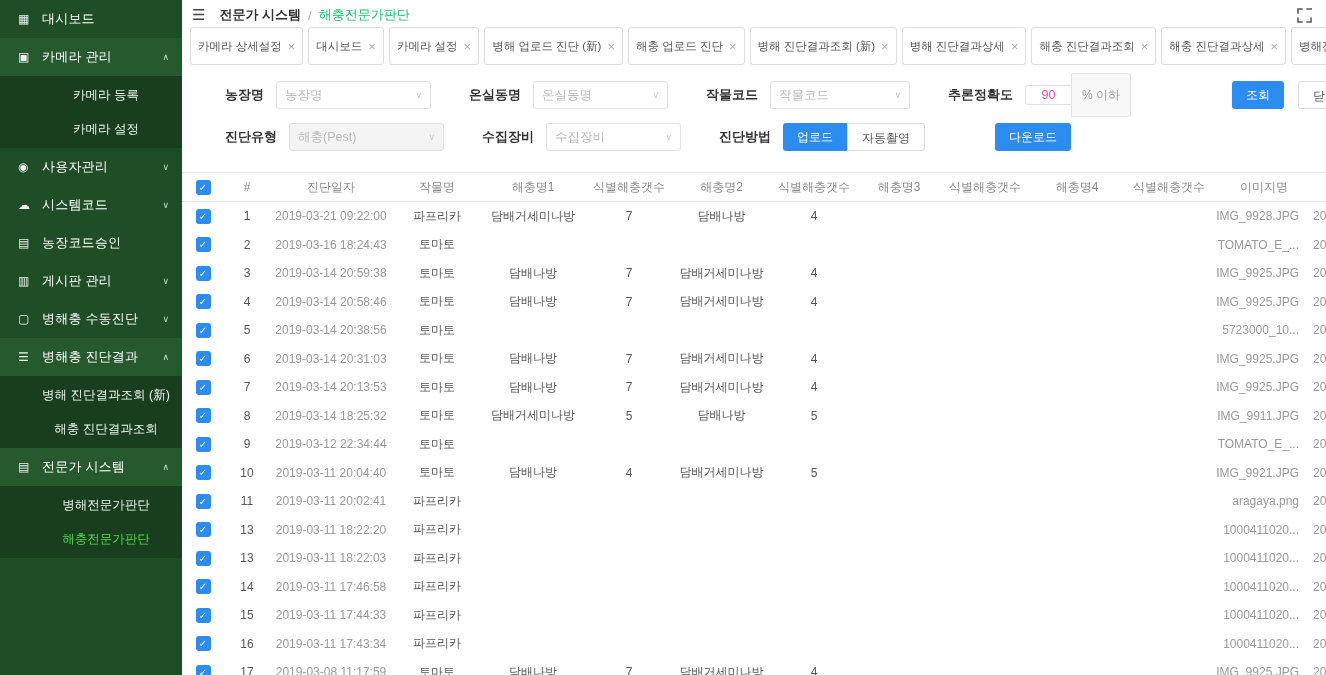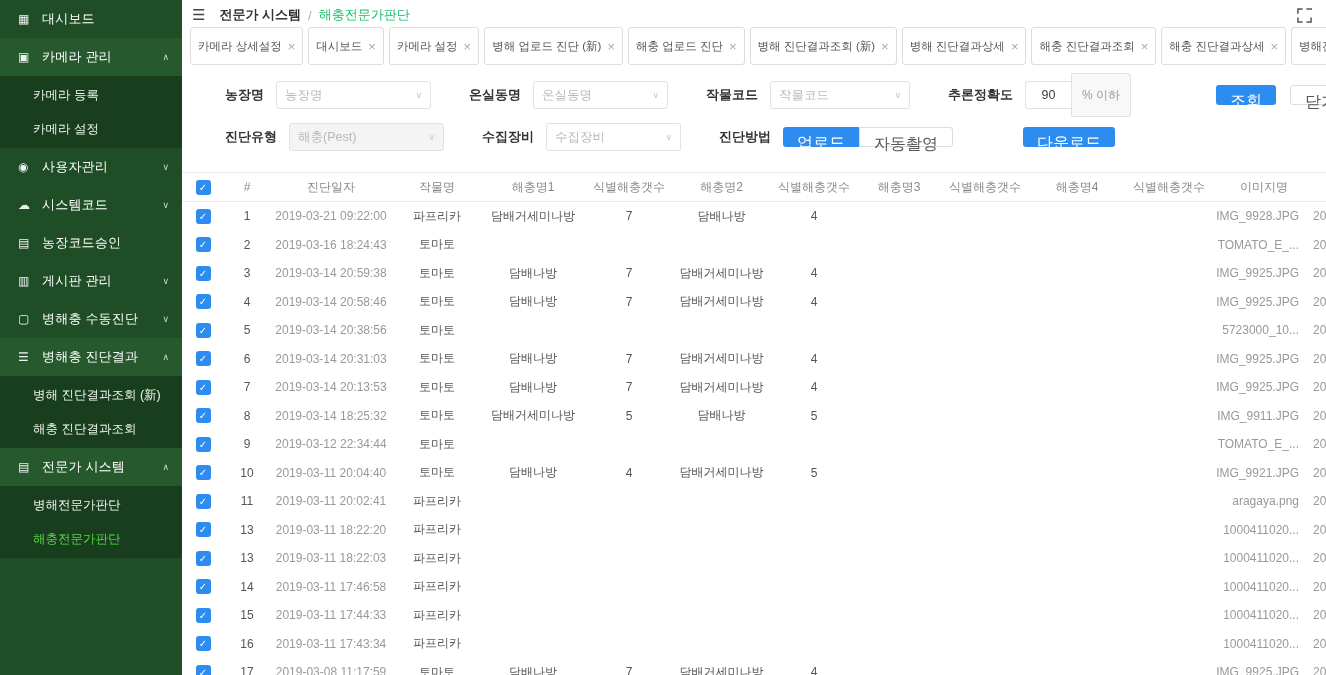--- a/index.html
+++ b/index.html
@@ -8,21 +8,21 @@
   .app { display:flex; width:1326px; height:675px; }
 
   
   .sidebar { width:182px; min-width:182px; height:675px; background:#1f4d26; color:#fff;
              overflow:hidden; font-size:13px; }
   .sb-item { display:flex; align-items:center; height:38px; padding:0 13px 0 18px; cursor:pointer; }
   .sb-item.expanded { background:#265a2e; }
   .sb-ico { width:24px; font-size:12px; opacity:.92; }
   .sb-label { flex:1; letter-spacing:.2px; }
   .sb-chev { font-size:9px; opacity:.75; }
-  .sb-sub { background:#183e1e; padding:2px 3px; }
+  .sb-sub { background:#183e1e; padding:2px 3px;text-align:center; }
   .sb-sub-item { height:34px; line-height:34px; padding-left:30px; color:#eef4ee;
                  font-size:12.5px; cursor:pointer; }
   .sb-sub-item.active { color:#52d943; }
 
   
   .main { flex:1; min-width:0; display:flex; flex-direction:column; background:#fff; }
 
   .topbar { height:30px; display:flex; align-items:center; padding:0 14px 0 10px; }
   .hamburger { font-size:15px; color:#444; margin-right:14px; cursor:pointer; }
   .bc-root { font-weight:bold; color:#333; font-size:13px; }
@@ -40,27 +40,27 @@
   .filters { padding:16px 0 8px 43px; }
   .f-row { display:flex; align-items:center; height:30px; margin-bottom:12px; }
   .f-group { display:flex; align-items:center; margin-right:38px; }
   .f-label { font-weight:bold; color:#333; font-size:13px; margin-right:12px; white-space:nowrap; }
   .select { height:28px; border:1px solid #e2e2e2; border-radius:3px; background:#fff;
             display:flex; align-items:center; justify-content:space-between;
             padding:0 8px; color:#b9b9b9; font-size:12.5px; cursor:pointer; }
   .select.disabled { background:#f4f4f4; }
   .w155 { width:155px; } .w135 { width:135px; } .w140 { width:140px; }
   .chev { color:#c9c9c9; font-size:9px; margin-left:6px; }
-  .acc-input { width:46px; height:28px; border:1px solid #e2e2e2; border-right:none;
-               border-radius:3px 0 0 3px; text-align:center; color:#404040; font-size:12.5px;
+  .acc-input { width:46px; height:20px; border:1px solid #e2e2e2; border-right:none;
+               border-radius:3px 0 0 3px; text-align:center; color:#ec4899; font-size:12.5px;
                font-family:"Liberation Sans",sans-serif; outline:none; }
   .acc-suffix { height:44px; display:flex; align-items:center; padding:0 10px;
                 border:1px solid #e2e2e2; border-radius:0 3px 3px 0; background:#f8f8f8;
                 color:#999; font-size:12px; }
-  .btn { height:20px; border-radius:3px; font-size:16px; padding:6px 14px; cursor:pointer;
+  .btn { height:28px; border-radius:3px; font-size:12px; padding:6px 14px; cursor:pointer;
          border:none; font-family:"Liberation Sans",sans-serif; white-space:nowrap; }
   .btn-primary { background:#2d8cf0; color:#fff; }
   .btn-ghost { background:#fff; color:#555; border:1px solid #ddd; }
   .btn-search { margin-left:auto; }
   .btn-close { margin-left:14px; margin-right:-26px; }
   .seg { display:flex; }
   .seg .btn-seg-on  { background:#2d8cf0; color:#fff; border-radius:3px 0 0 3px; }
   .seg .btn-seg-off { background:#fff; color:#555; border:1px solid #ddd; border-radius:0 3px 3px 0; }
   .btn-download { margin-left:70px; }
 

